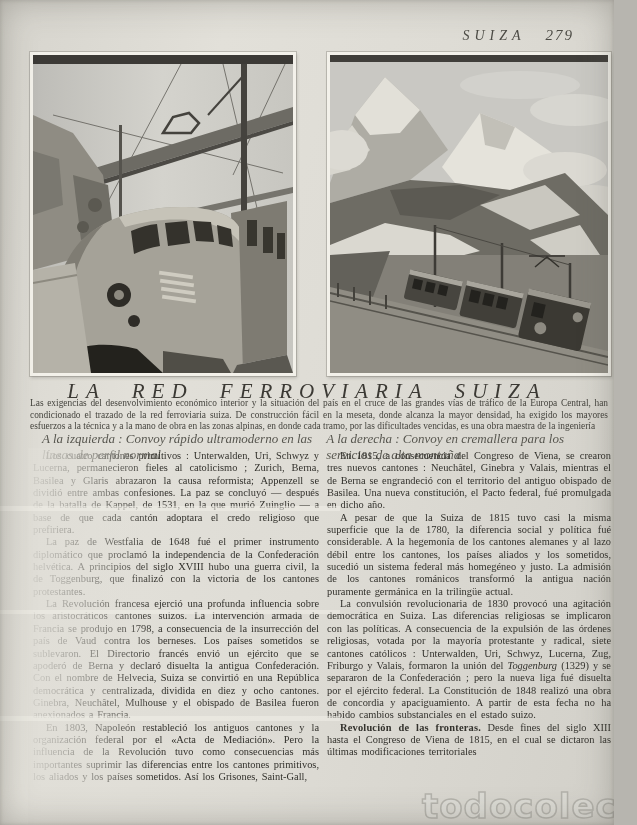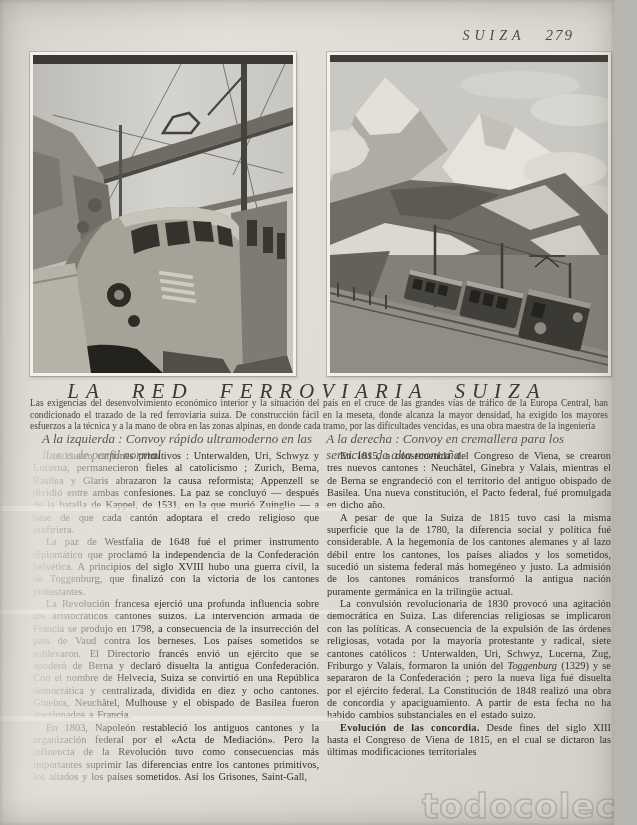--- a/index.html
+++ b/index.html
@@ -221,21 +221,21 @@
 
   <div class="col col-right">
     <p>En 1815, a consecuencia del Congreso de Viena, se crearon tres nuevos cantones : Neuchâtel, Ginebra y Valais, mientras el de Berna se engrandeció con el territorio del antiguo obispado de Basilea. Una nueva constitución, el Pacto federal, fué promulgada en dicho año.</p>
     <p>A pesar de que la Suiza de 1815 tuvo casi la misma superficie que la de 1780, la diferencia social y política fué considerable. A la hegemonía de los cantones alemanes y al lazo débil entre los cantones, los países aliados y los sometidos, sucedió un sistema federal más homegéneo y justo. La admisión de los cantones románicos transformó la antigua nación puramente germánica en la trilingüe actual.</p>
     <p>
       <span>La convulsión revolucionaria de 1830 provocó una agitación democrática en Suiza. Las diferencias religiosas se implicaron con las políticas. A consecuencia de la expulsión de las órdenes religiosas, votada por la mayoría protestante y radical, siete cantones católicos : Unterwalden, Uri, Schwyz, Lucerna, Zug, Friburgo y Valais, formaron la unión del</span>
       <i>Toggenburg</i>
       <span>(1329) y se separaron de la Confederación ; pero la nueva liga fué disuelta por el ejército federal. La Constitución de 1848 realizó una obra de concordia y apaciguamiento. A partir de esta fecha no ha habido cambios substanciales en el estado suizo.</span>
     </p>
     <p>
-      <b>Evolución de las concordia.</b>
+      <b>Revolución de las fronteras.</b>
       <span>Desde fines del siglo XIII hasta el Congreso de Viena de 1815, en el cual se dictaron las últimas modificaciones territoriales</span>
     </p>
   </div>
 
   <div class="fade-left"></div>
   <div class="streak s1"></div>
   <div class="streak s2"></div>
   <div class="streak s3"></div>
 
   <div class="watermark">todocoleccion</div>

